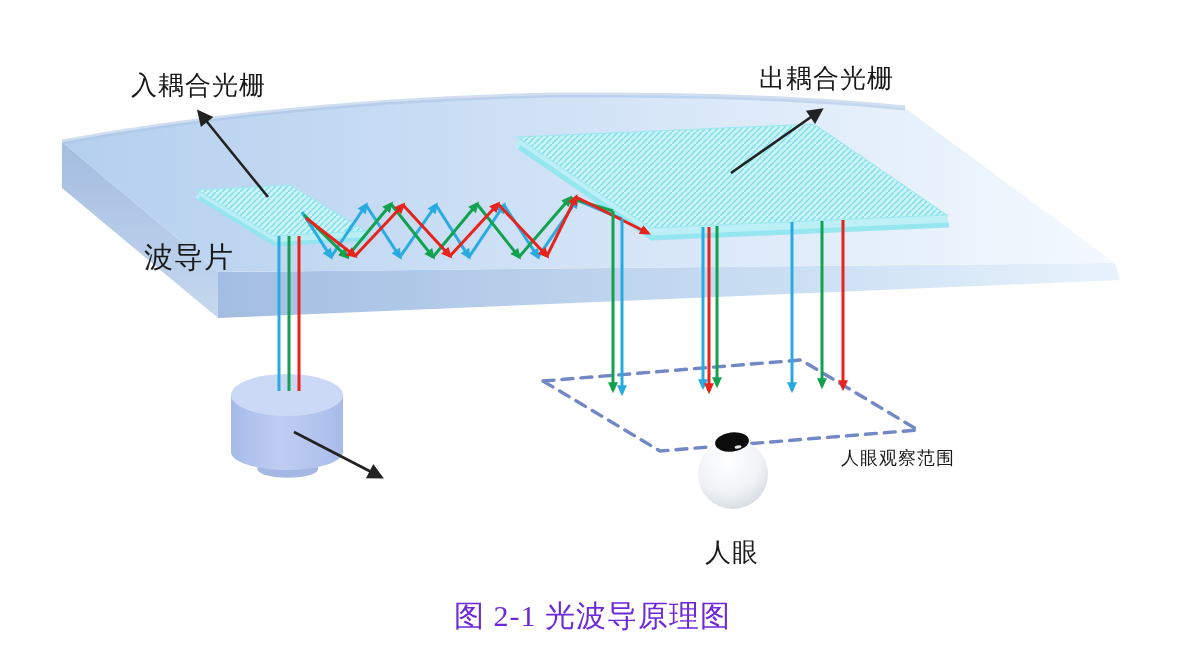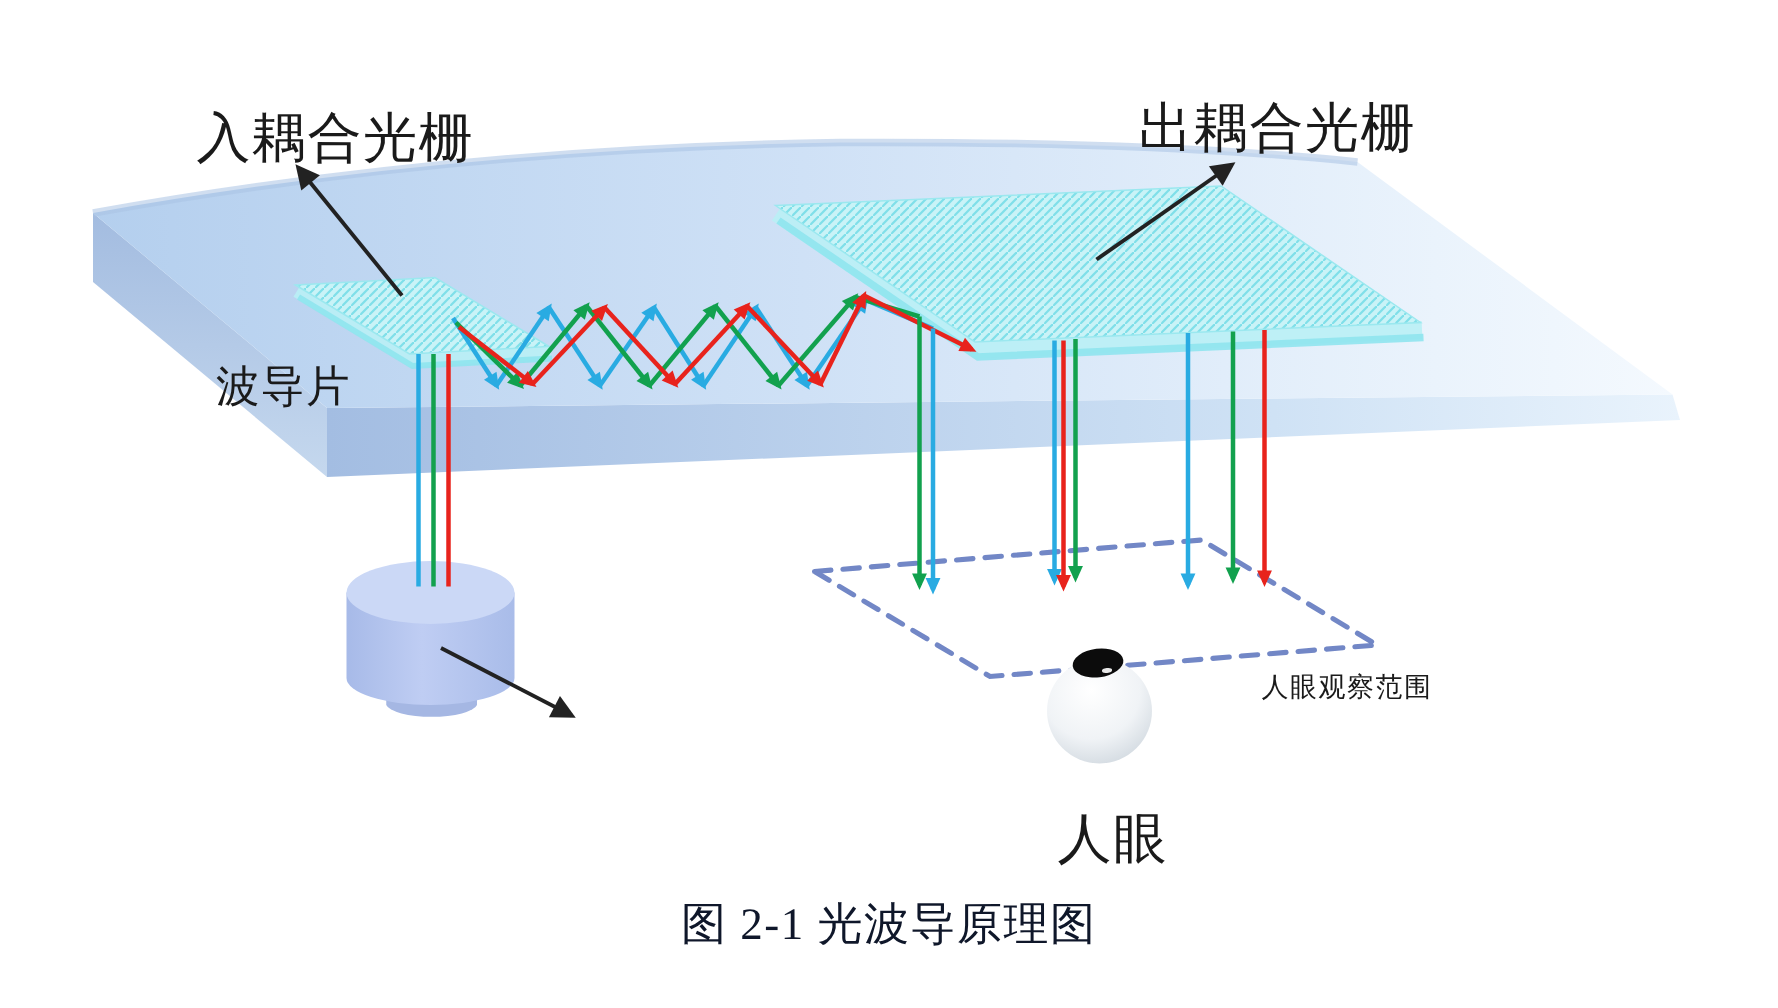--- a/index.html
+++ b/index.html
@@ -7,34 +7,34 @@
     position:relative;
     width:1185px;height:672px;
     background:#ffffff;
     overflow:hidden;
     font-family:"Liberation Sans","DejaVu Sans",sans-serif;
   }
   .stage svg{position:absolute;left:0;top:0;}
   .lbl{
     position:absolute;
     color:var(--label-color,#1a1a1a);
-    font-size:36px;
+    font-size:26px;
     font-weight:500;
     letter-spacing:1px;
     white-space:nowrap;
     user-select:none;
   }
   .lbl.small{font-size:18px;}
   .caption{
     position:absolute;
     left:0;top:596px;width:100%;
     text-align:center;
     font-family:"Liberation Serif","DejaVu Serif",serif;
     font-size:30px;
-    color:#0f172a;
+    color:#6d28d9;
     letter-spacing:1px;
   }
 </style>
 </head>
 <body>
 
 <div class="stage">
 
   <svg width="1185" height="672" viewBox="0 0 1185 672">
     <defs>

